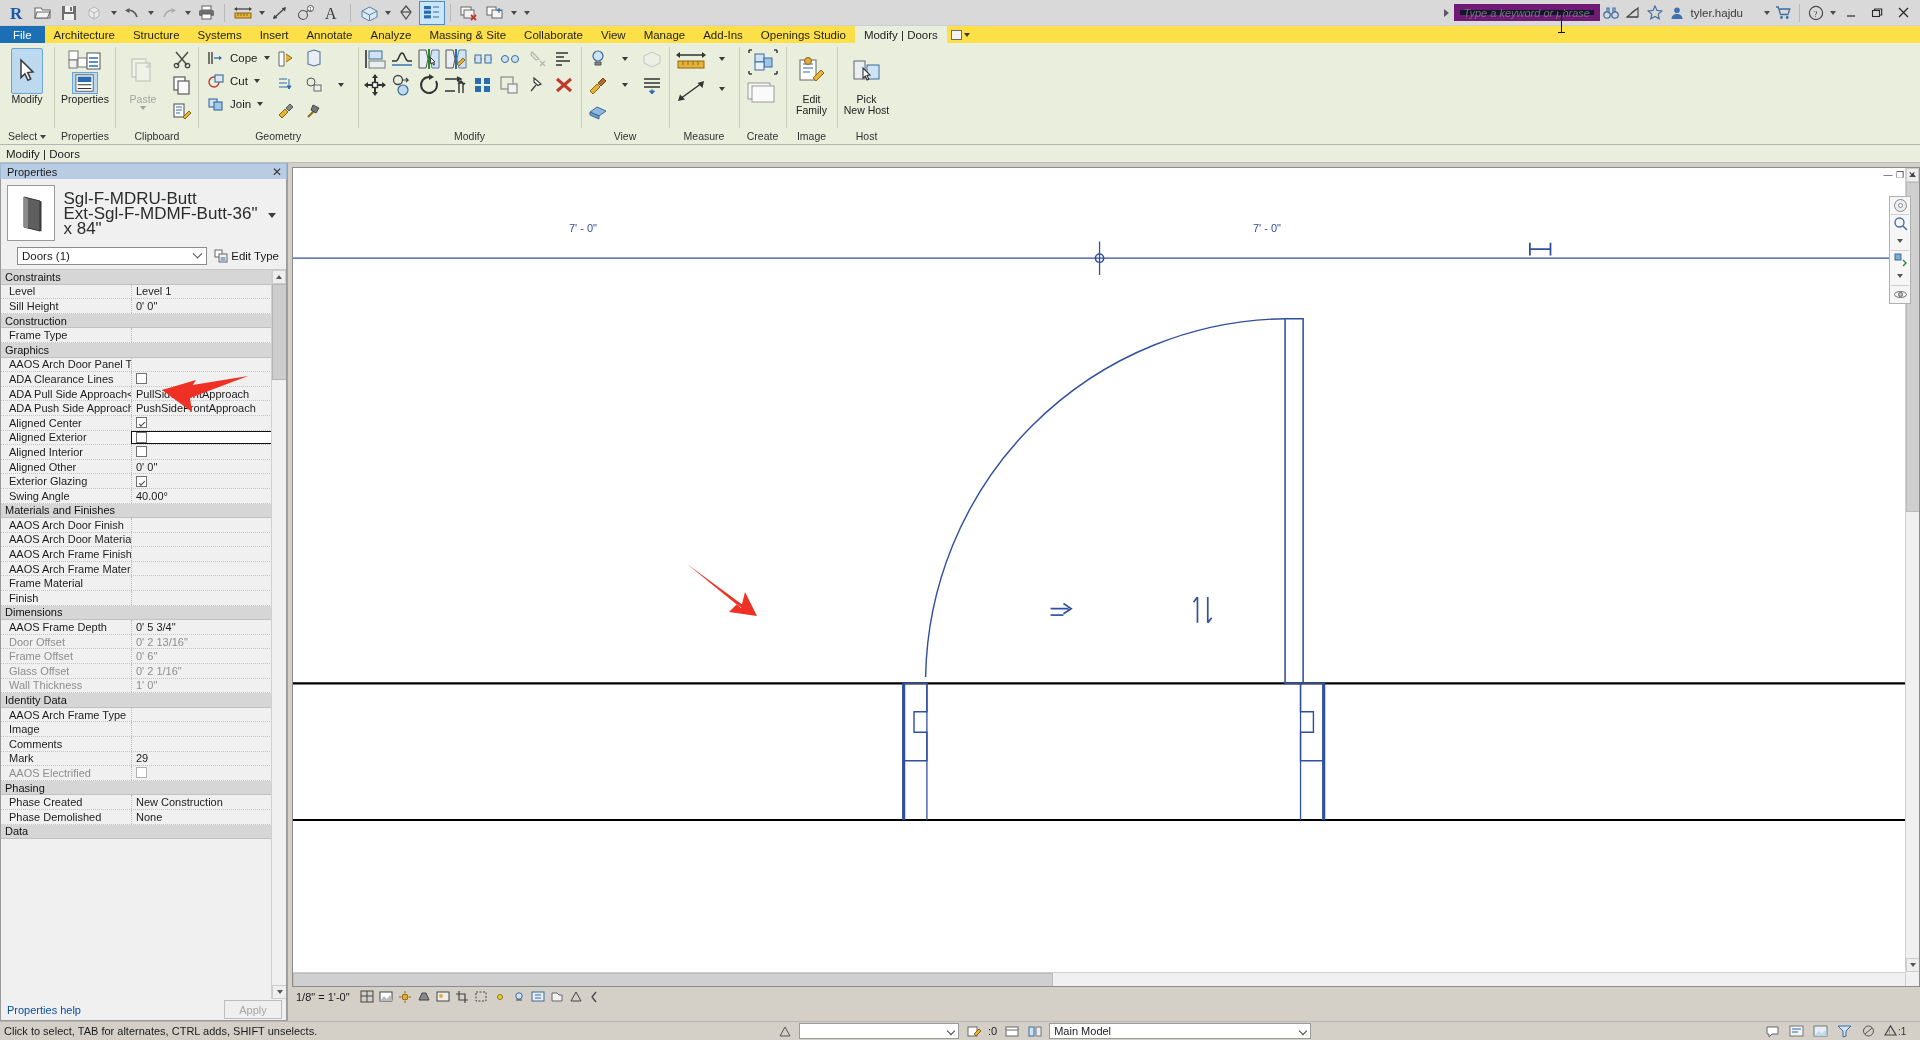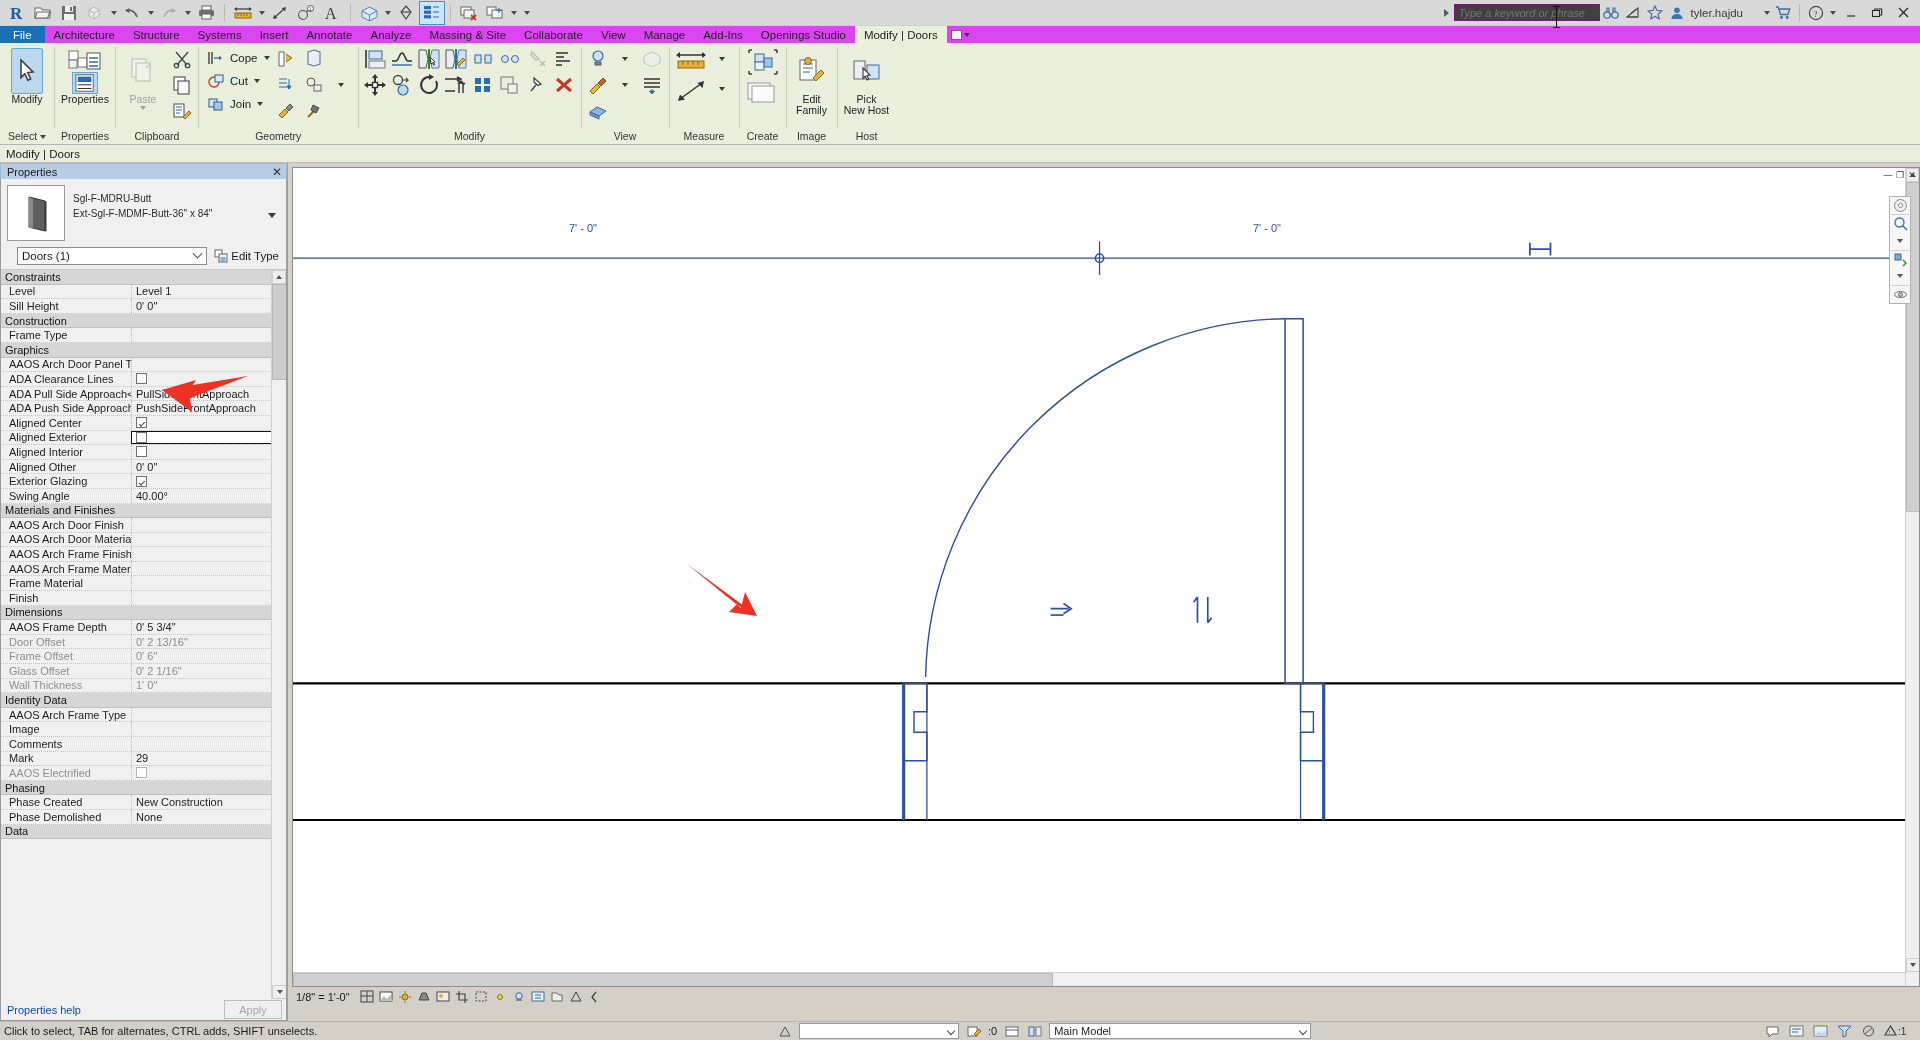--- a/index.html
+++ b/index.html
@@ -28,36 +28,36 @@
   .qcaret { width:11px; height:24px; display:flex; align-items:center; justify-content:center; cursor:pointer; }
   .qcaret:after { content:""; border-left:3px solid transparent; border-right:3px solid transparent; border-top:4px solid #4a4a4a; }
   .title-text {
     position:absolute; left:0; right:0; text-align:center; font-size:13px; color:#8a8a8a;
     pointer-events:none; white-space:nowrap;
   }
   .title-right { margin-left:auto; display:flex; align-items:center; height:26px; padding-right:4px; }
   .srch-caret { width:14px; display:flex; align-items:center; justify-content:center; cursor:pointer; }
   .srch-caret:after { content:""; border-top:4px solid transparent; border-bottom:4px solid transparent; border-left:5px solid #5a5a5a; }
   .srch-box {
-    width:146px; height:17px; border:1px solid #701a75; background:#404040;
+    width:146px; height:17px; border:6px solid #701a75; background:#0f172a;
     display:flex; align-items:center; padding-left:4px; position:relative;
   }
   .srch-box input {
     border:0; outline:0; width:100%; font-size:11px; font-style:italic; color:#8b8b8b;
     font-family:"Liberation Sans", sans-serif; background:transparent;
   }
   .caret-i { position:absolute; left:101px; top:1px; width:1px; height:22px; background:#111; }
   .caret-i:before { content:""; position:absolute; left:-3px; top:0; width:7px; height:1px; background:#111; }
   .caret-i:after  { content:""; position:absolute; left:-3px; bottom:0; width:7px; height:1px; background:#111; }
   .tr-icon { width:22px; height:24px; display:flex; align-items:center; justify-content:center; cursor:pointer; }
   .user-name { font-size:11.5px; color:#3a3a3a; margin-left:3px; }
   .winbtn { width:26px; height:26px; display:flex; align-items:center; justify-content:center; cursor:pointer; color:#2a2a2a; }
 
   
-  .tabs { height:17px; background:#d946ef; display:flex; align-items:stretch; flex:0 0 17px; font-size:11.5px; }
+  .tabs { height:17px; background:#fde047; display:flex; align-items:stretch; flex:0 0 17px; font-size:11.5px; }
   .tab {
     padding:0 9px; display:flex; align-items:center; color:#1f1f1f; cursor:pointer; white-space:nowrap;
   }
   .tab.file { background:#1a6fb5; color:#fff; padding:0 13px; }
   .tab.active { background:#e9eedd; }
   .tab-caret { display:flex; align-items:center; padding:0 6px 0 4px; cursor:pointer; }
   .tab-caret .sq { width:11px;height:10px;border:1px solid #6b6b6b;background:#f3f3f3;display:inline-block;margin-right:2px;}
   .tab-caret:after { content:""; border-left:3px solid transparent; border-right:3px solid transparent; border-top:4px solid #3a3a3a; }
 
   
@@ -106,21 +106,21 @@
   .props-head {
     height:16px; background:#b8cce4; display:flex; align-items:center; justify-content:space-between;
     padding:0 4px 0 6px; font-size:11px; color:#1b1b1b; border:1px solid #9fb8d4; border-bottom:none;
   }
   .props-close { cursor:pointer; font-size:12px; line-height:12px; color:#333; }
   .props-inner { flex:1; display:flex; flex-direction:column; border:1px solid #9a9a9a; border-top:none; background:#f0f0f0; overflow:hidden;}
   .type-sel {
     display:flex; padding:6px 6px 6px 6px; gap:8px; background:#f0f0f0; align-items:flex-start;
   }
   .thumb { width:58px; height:56px; border:1px solid #9a9a9a; background:#fff; display:flex; align-items:center; justify-content:center; }
-  .type-names { padding-top:6px; font-size:10px; color:#2b2b2b; line-height:15px; }
+  .type-names { padding-top:6px; font-size:17px; color:#2b2b2b; line-height:15px; }
   .type-arrow { margin-left:auto; padding-top:28px; padding-right:4px; cursor:pointer;}
   .type-arrow:after { content:""; display:block; border-left:4px solid transparent; border-right:4px solid transparent; border-top:5px solid #3a3a3a; }
   .cat-row { display:flex; align-items:center; padding:0 4px 4px 16px; gap:4px; }
   .cat-combo {
     flex:1; height:18px; border:1px solid #8c8c8c; background:#fff; display:flex; align-items:center;
     padding-left:4px; font-size:11.5px; position:relative; cursor:pointer;
   }
   .cat-combo .cc { position:absolute; right:5px; width:7px; height:7px; border-right:1.4px solid #444; border-bottom:1.4px solid #444; transform:rotate(45deg) translate(-2px,-2px); }
   .edit-type { display:flex; align-items:center; gap:3px; font-size:11.5px; cursor:pointer; padding:0 3px; }
 

